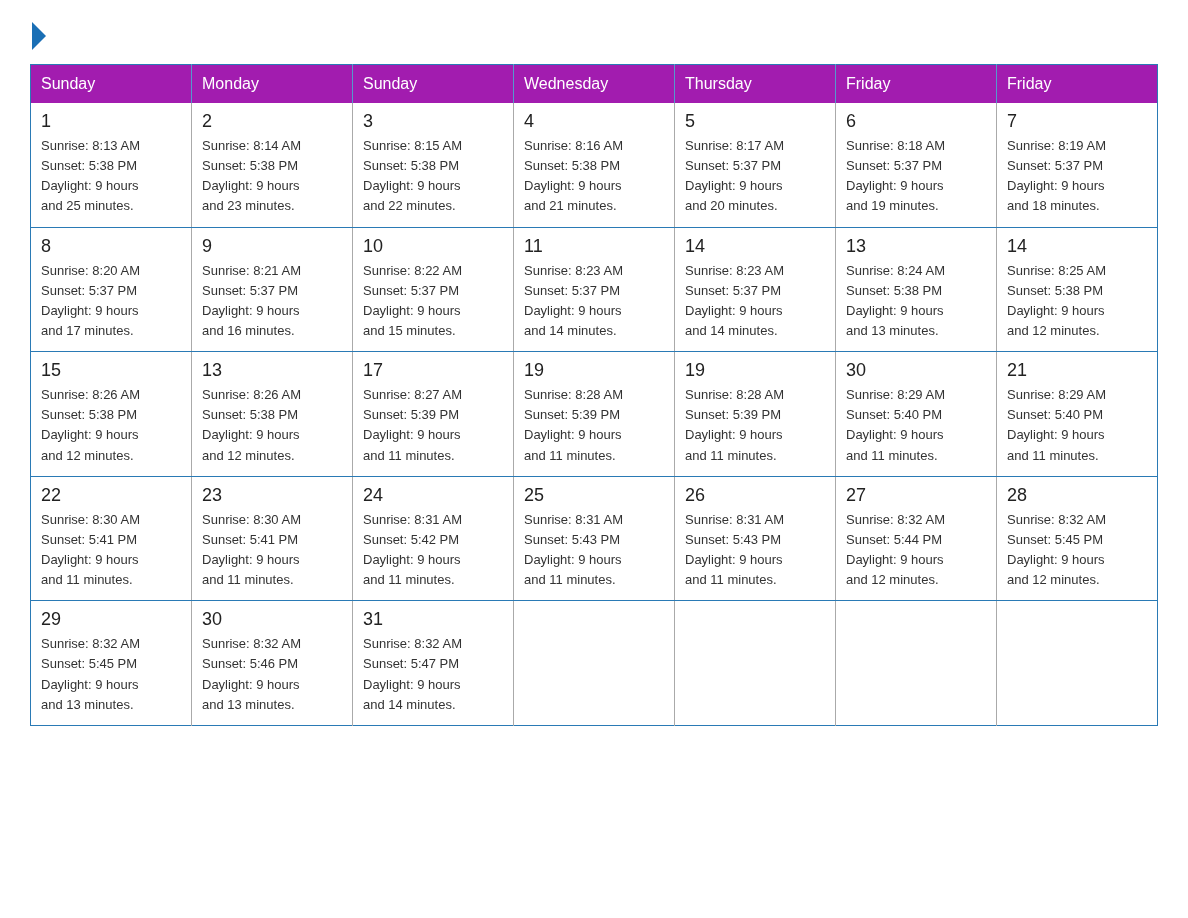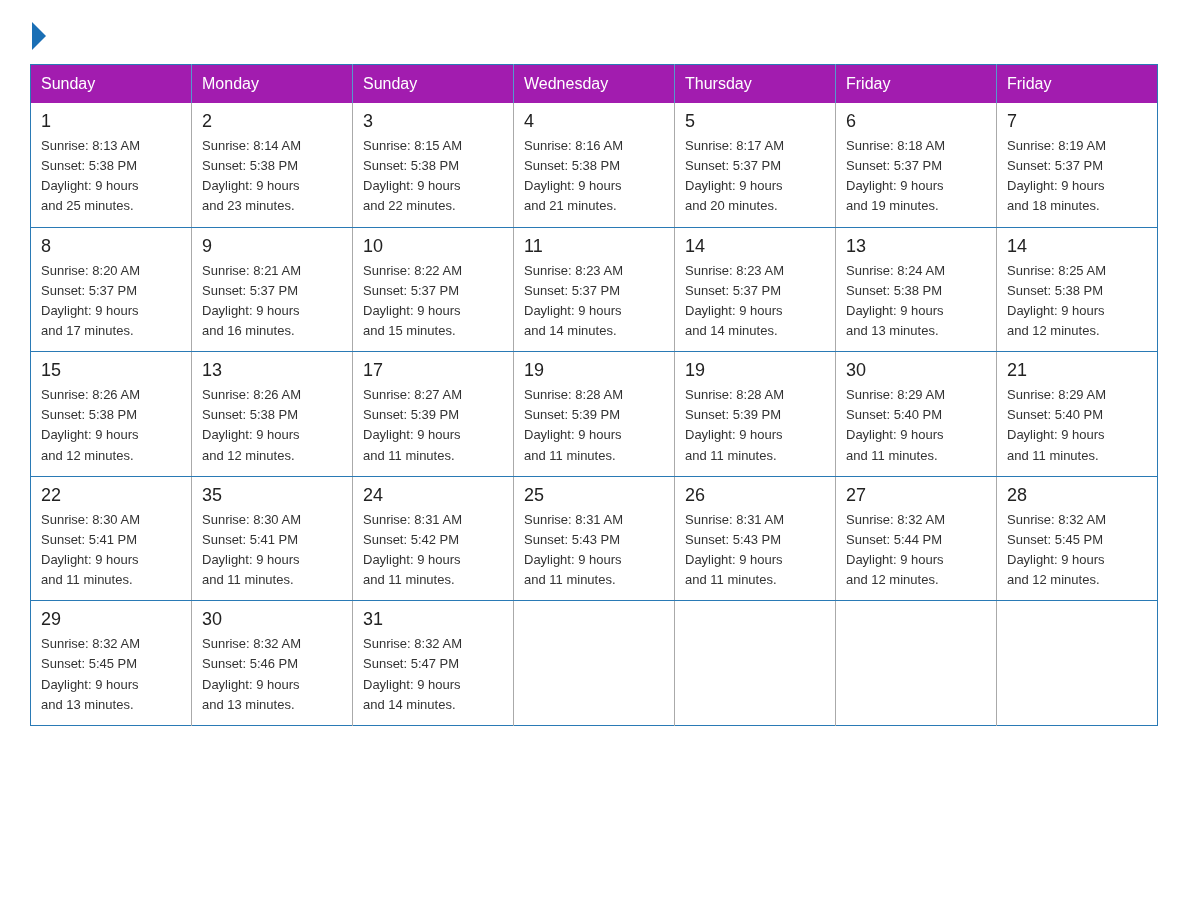--- a/index.html
+++ b/index.html
@@ -229,21 +229,21 @@
           <span class="day-number">21</span>
           <div class="day-info">Sunrise: 8:29 AM<br>Sunset: 5:40 PM<br>Daylight: 9 hours<br>and 11 minutes.</div>
         </td>
       </tr>
       <tr>
         <td>
           <span class="day-number">22</span>
           <div class="day-info">Sunrise: 8:30 AM<br>Sunset: 5:41 PM<br>Daylight: 9 hours<br>and 11 minutes.</div>
         </td>
         <td>
-          <span class="day-number">35</span>
+          <span class="day-number">23</span>
           <div class="day-info">Sunrise: 8:30 AM<br>Sunset: 5:41 PM<br>Daylight: 9 hours<br>and 11 minutes.</div>
         </td>
         <td>
           <span class="day-number">24</span>
           <div class="day-info">Sunrise: 8:31 AM<br>Sunset: 5:42 PM<br>Daylight: 9 hours<br>and 11 minutes.</div>
         </td>
         <td>
           <span class="day-number">25</span>
           <div class="day-info">Sunrise: 8:31 AM<br>Sunset: 5:43 PM<br>Daylight: 9 hours<br>and 11 minutes.</div>
         </td>

